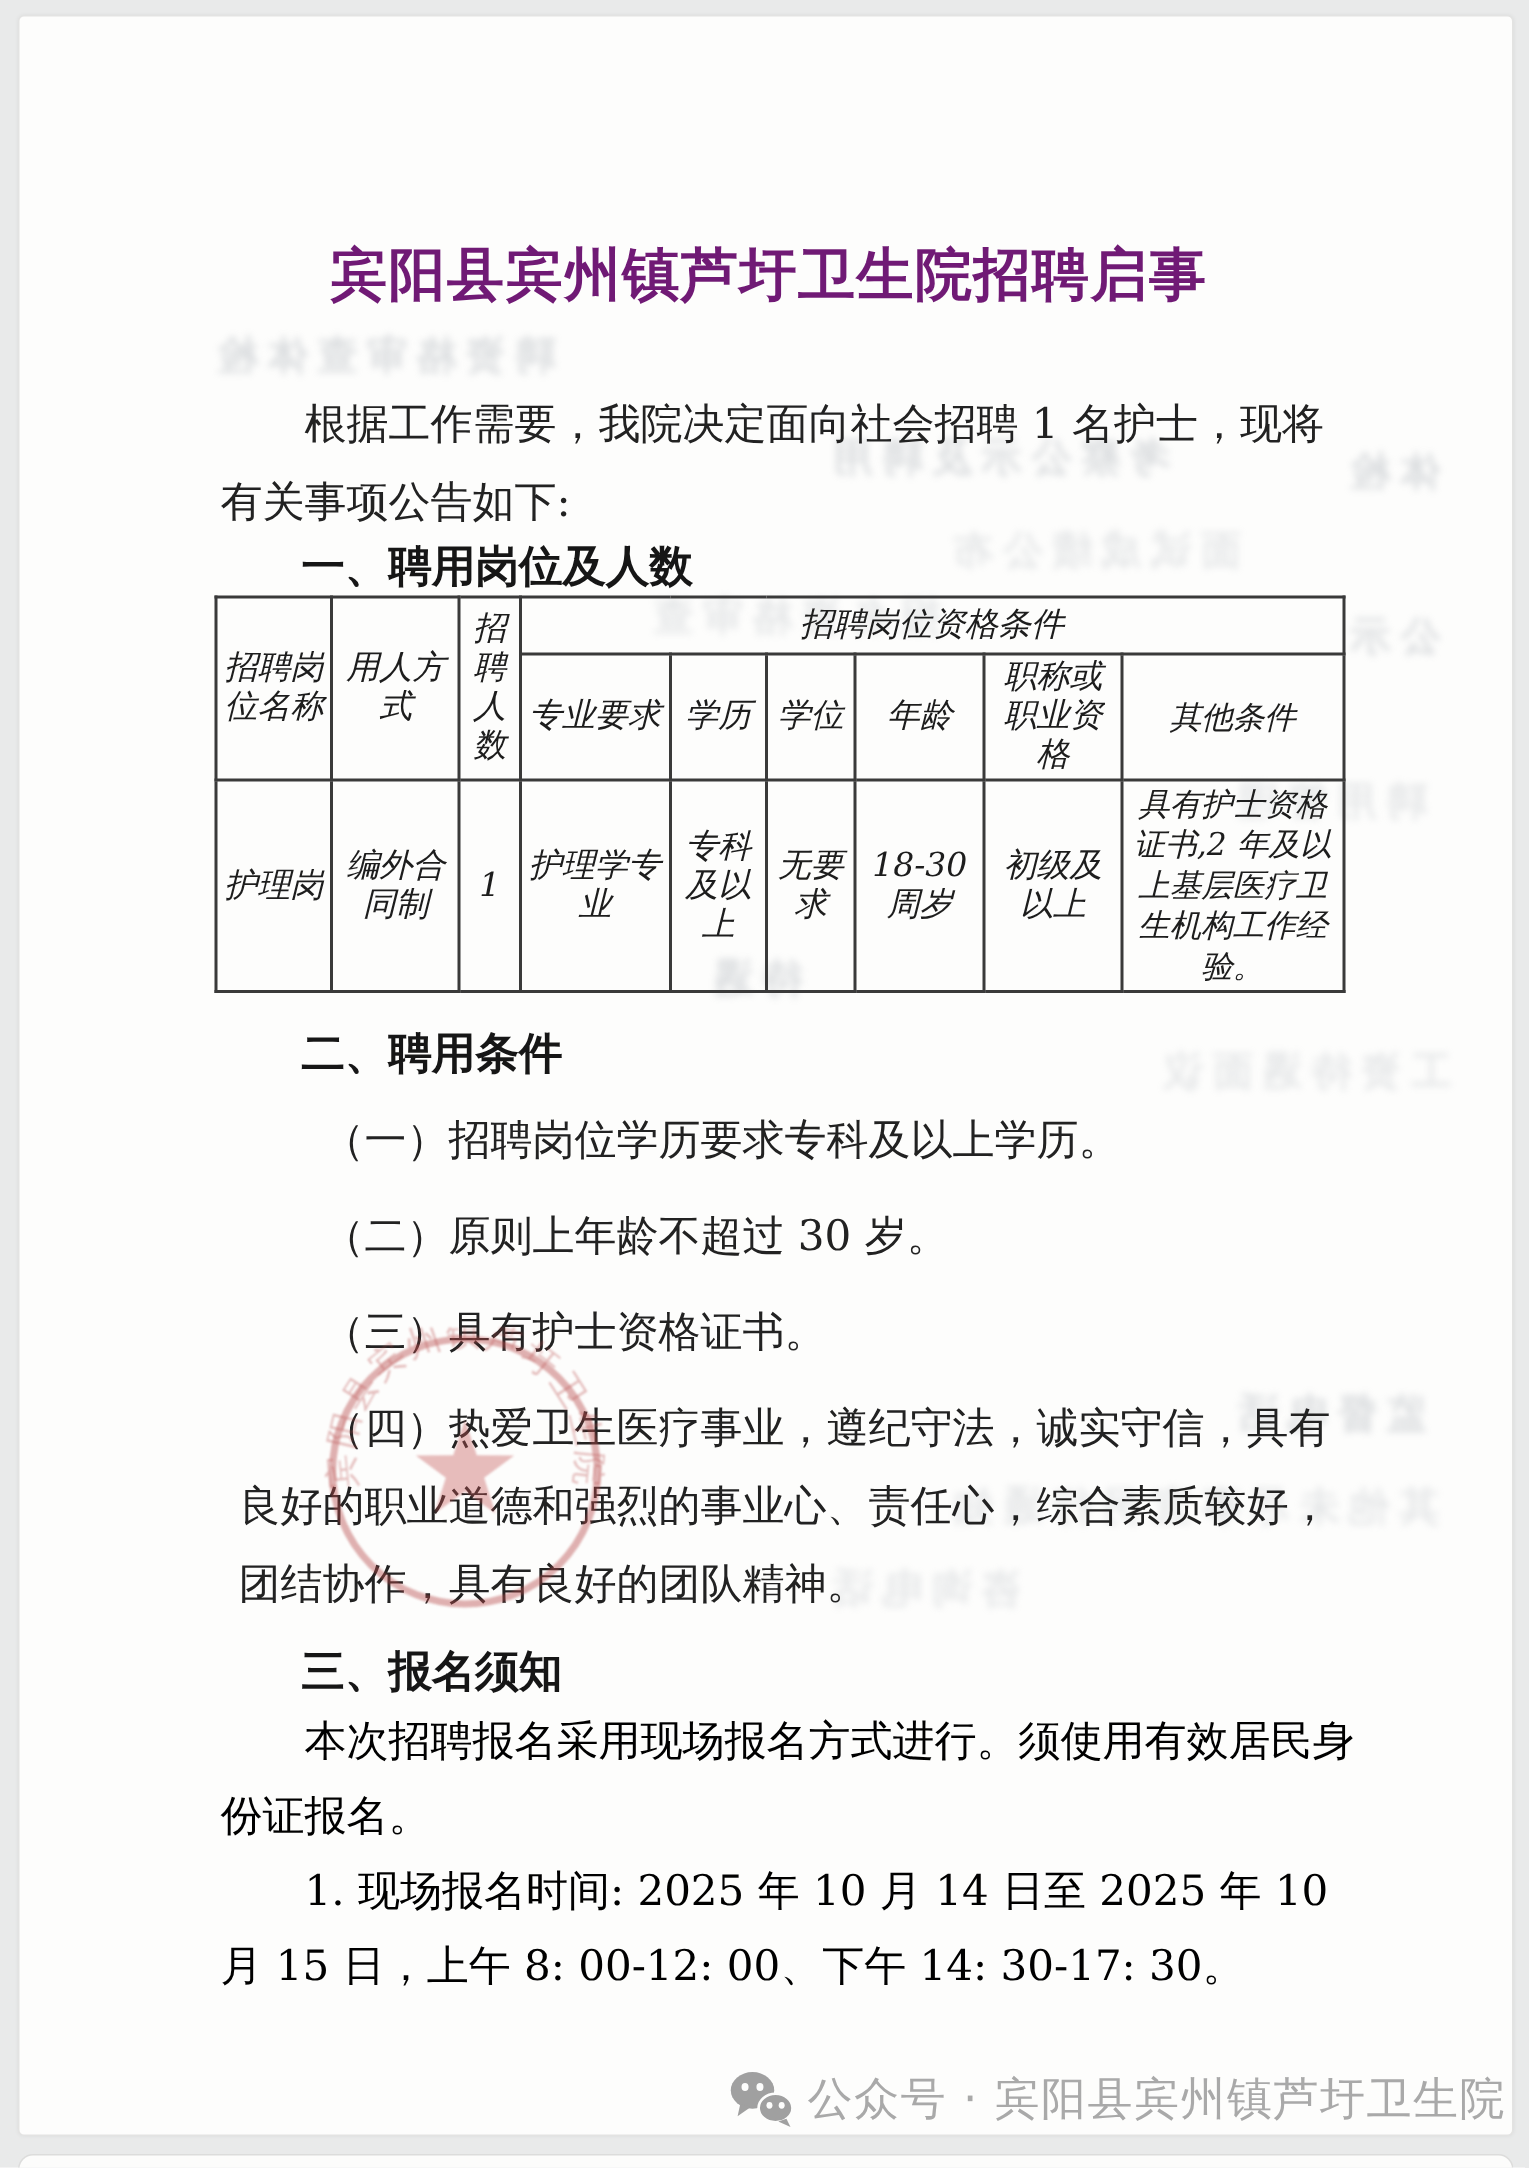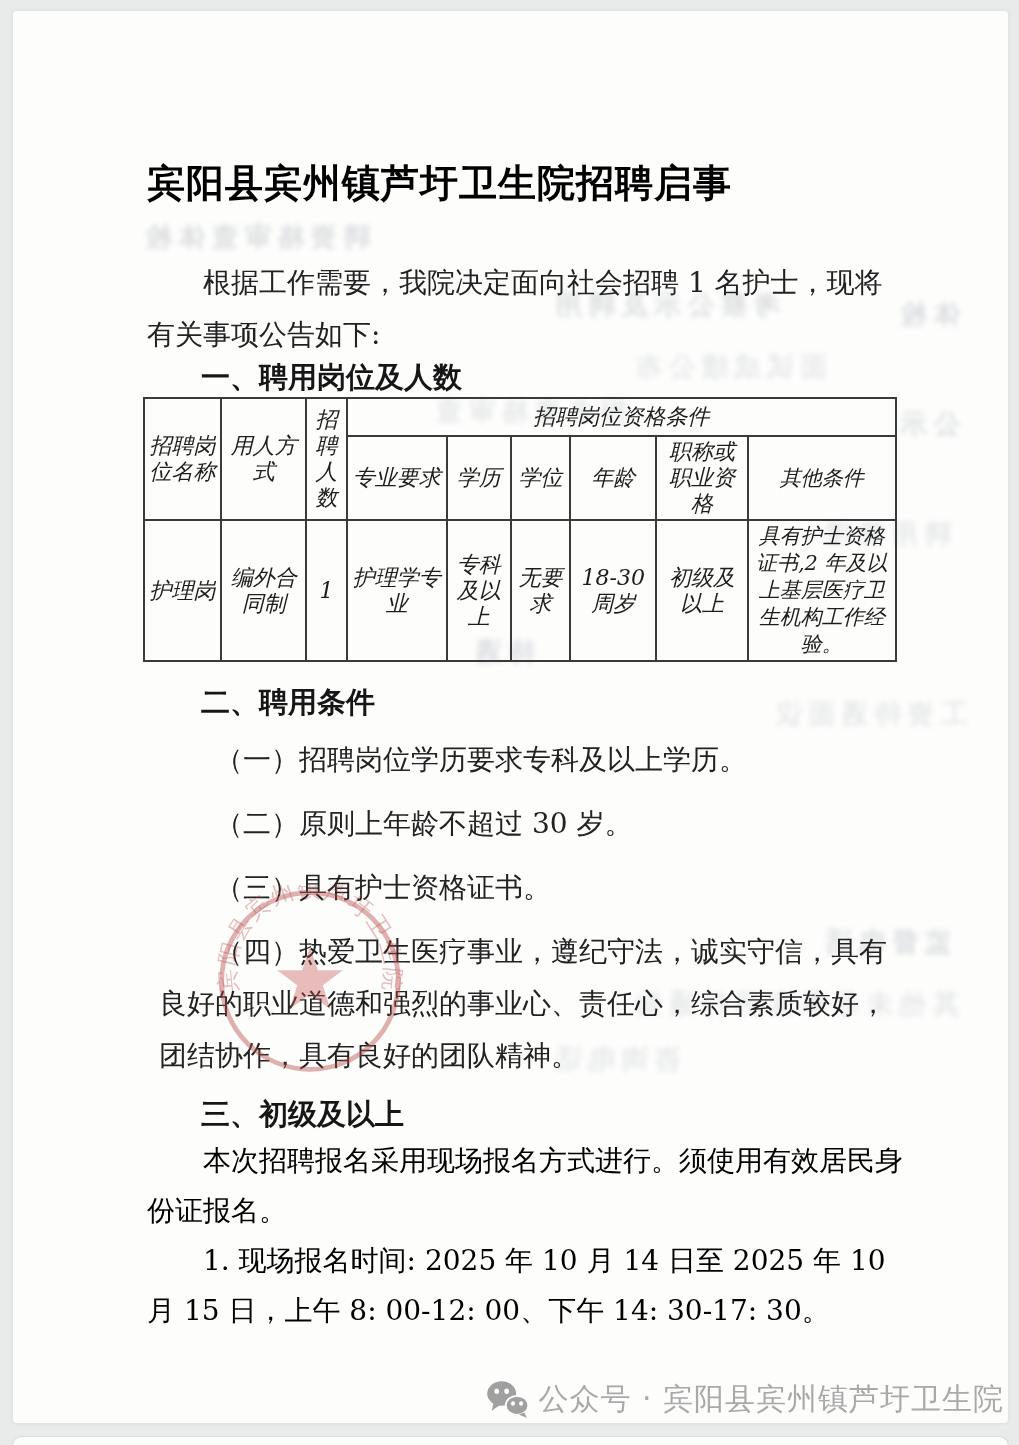--- a/index.html
+++ b/index.html
@@ -17,22 +17,22 @@
     overflow:hidden;
   }
   .next-page{
     position:absolute;left:12px;top:1436px;width:995px;height:9px;
     background:#fcfcfb;border:1px solid #dcdcdb;border-bottom:none;
     border-radius:10px 10px 0 0;
   }
   .doc{position:relative;padding:0 104px 0 134px;}
   
   .title{
-    margin:146px 26px 0 0;
-    font-weight:700;font-size:38px;line-height:52px;color:#000000;
+    margin:146px 26px 0 0;text-align:center;
+    font-weight:700;font-size:38px;line-height:52px;color:#701a75;
     font-family:"DejaVu Serif", serif;letter-spacing:1px;
   }
   .intro{margin:48px 0 0;font-size:28px;line-height:52px;text-indent:2em;color:#222;}
   .sec-h{
     margin:-4px 0 0 54px;font-family:"DejaVu Sans", sans-serif;
     font-weight:700;font-size:29px;line-height:40px;color:#161616;
   }
   .sec-h.s2{margin-top:20px;}
   .sec-h.s3{margin-top:12px;}
   .items{margin:2px 0 0;}
@@ -141,21 +141,21 @@
 
     <div class="sec-h s2">二、聘用条件</div>
 
     <div class="items">
       <p>（一）招聘岗位学历要求专科及以上学历。</p>
       <p>（二）原则上年龄不超过 30 岁。</p>
       <p>（三）具有护士资格证书。</p>
       <p>（四）热爱卫生医疗事业，遵纪守法，诚实守信，具有良好的职业道德和强烈的事业心、责任心，综合素质较好，团结协作，具有良好的团队精神。</p>
     </div>
 
-    <div class="sec-h s3">三、初级及以上</div>
+    <div class="sec-h s3">三、报名须知</div>
 
     <p class="s3text">本次招聘报名采用现场报名方式进行。须使用有效居民身份证报名。</p>
     <p class="s3text time">1. 现场报名时间: 2025 年 10 月 14 日至 2025 年 10 月 15 日，上午 8: 00-12: 00、下午 14: 30-17: 30。</p>
 
   </div>
 
   <svg class="stamp" viewBox="0 0 200 200" aria-hidden="true">
     <defs>
       <path id="sealArc" d="M 24,108 A 78,78 0 1 1 176,108" fill="none"></path>
     </defs>

